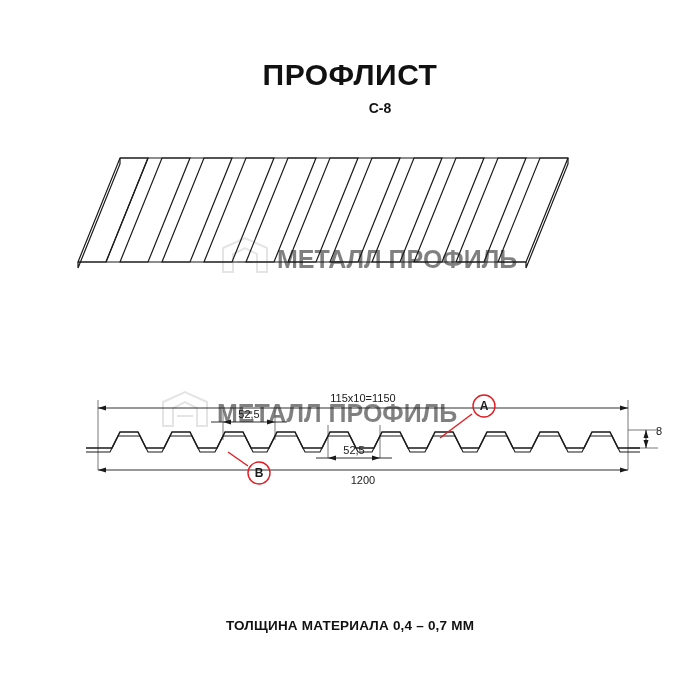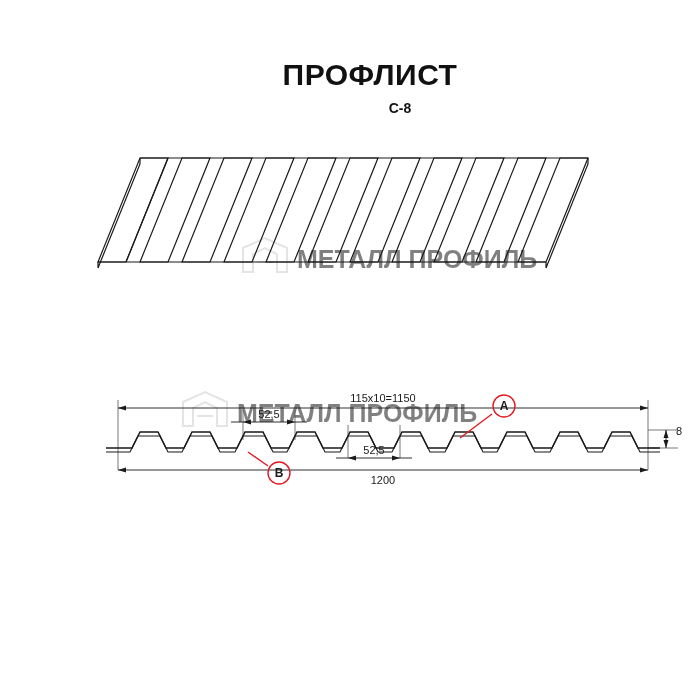--- a/index.html
+++ b/index.html
@@ -12,21 +12,20 @@
     height: 700px;
     font-family: "Liberation Sans", sans-serif;
     color: #1a1a1a;
     position: relative;
     overflow: hidden;
   }
   .page {
     position: relative;
     width: 632px;
     height: 700px;
-    margin-left: 20px;
   }
   .title {
     position: absolute;
     top: 58px;
     left: 0;
     width: 700px;
     text-align: center;
     font-size: 30px;
     font-weight: bold;
     letter-spacing: 0.5px;
@@ -222,14 +221,15 @@
 
       <g stroke="#e11b22" stroke-width="1.4" fill="none">
         <line x1="160" y1="82" x2="180" y2="96"></line>
         <circle cx="191" cy="103" r="11"></circle>
       </g>
       <text x="191" y="107" font-size="12" text-anchor="middle" fill="#e11b22" font-weight="bold">B</text>
 
     </svg>
   </div>
 
+  <div class="footer-note">ТОЛЩИНА МАТЕРИАЛА 0,4 – 0,7 ММ</div>
 
 </div>
 
 </body></html>

